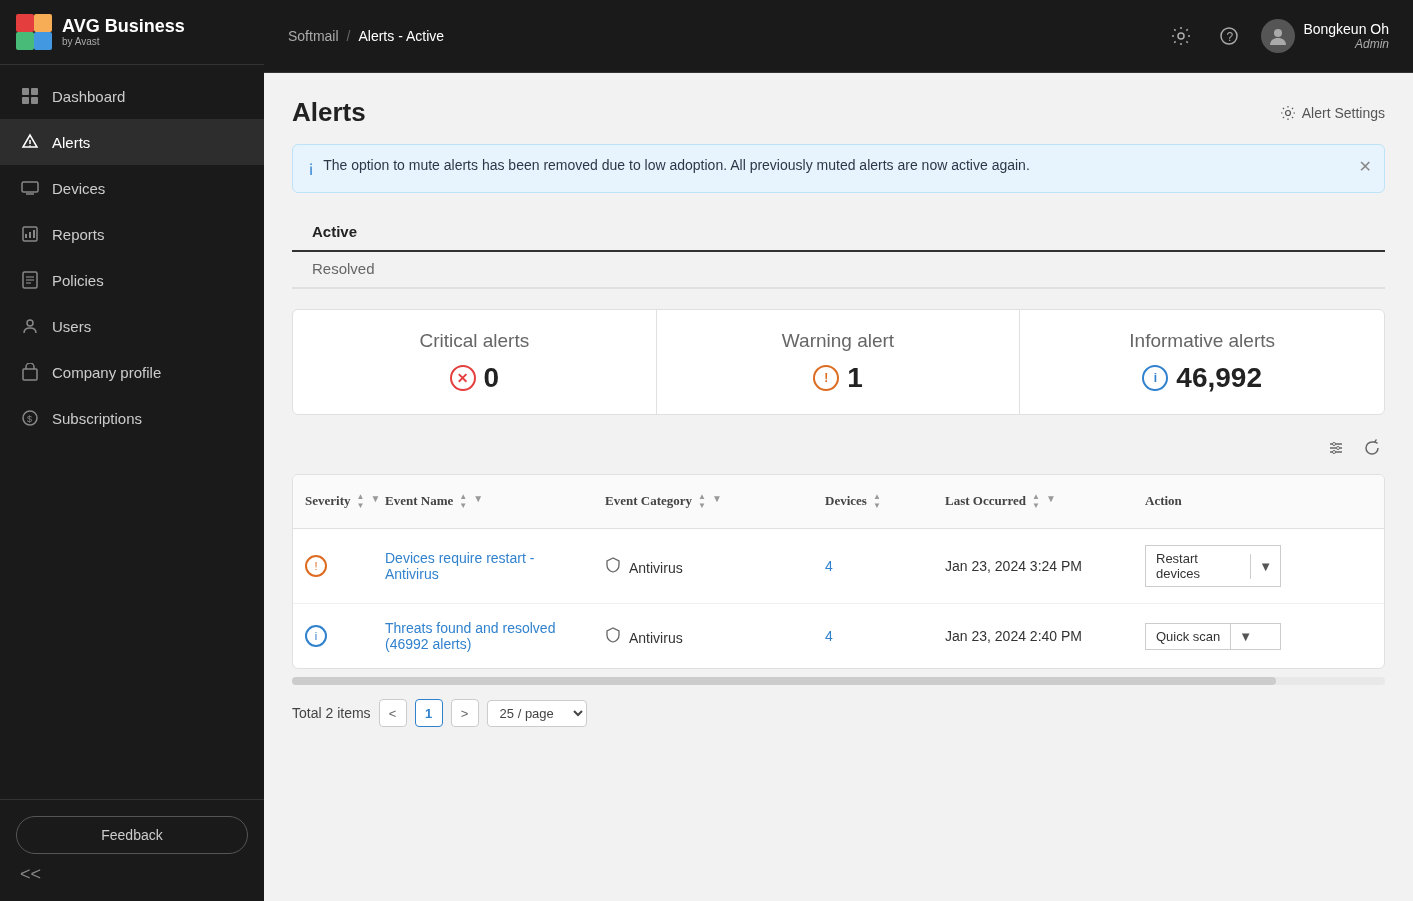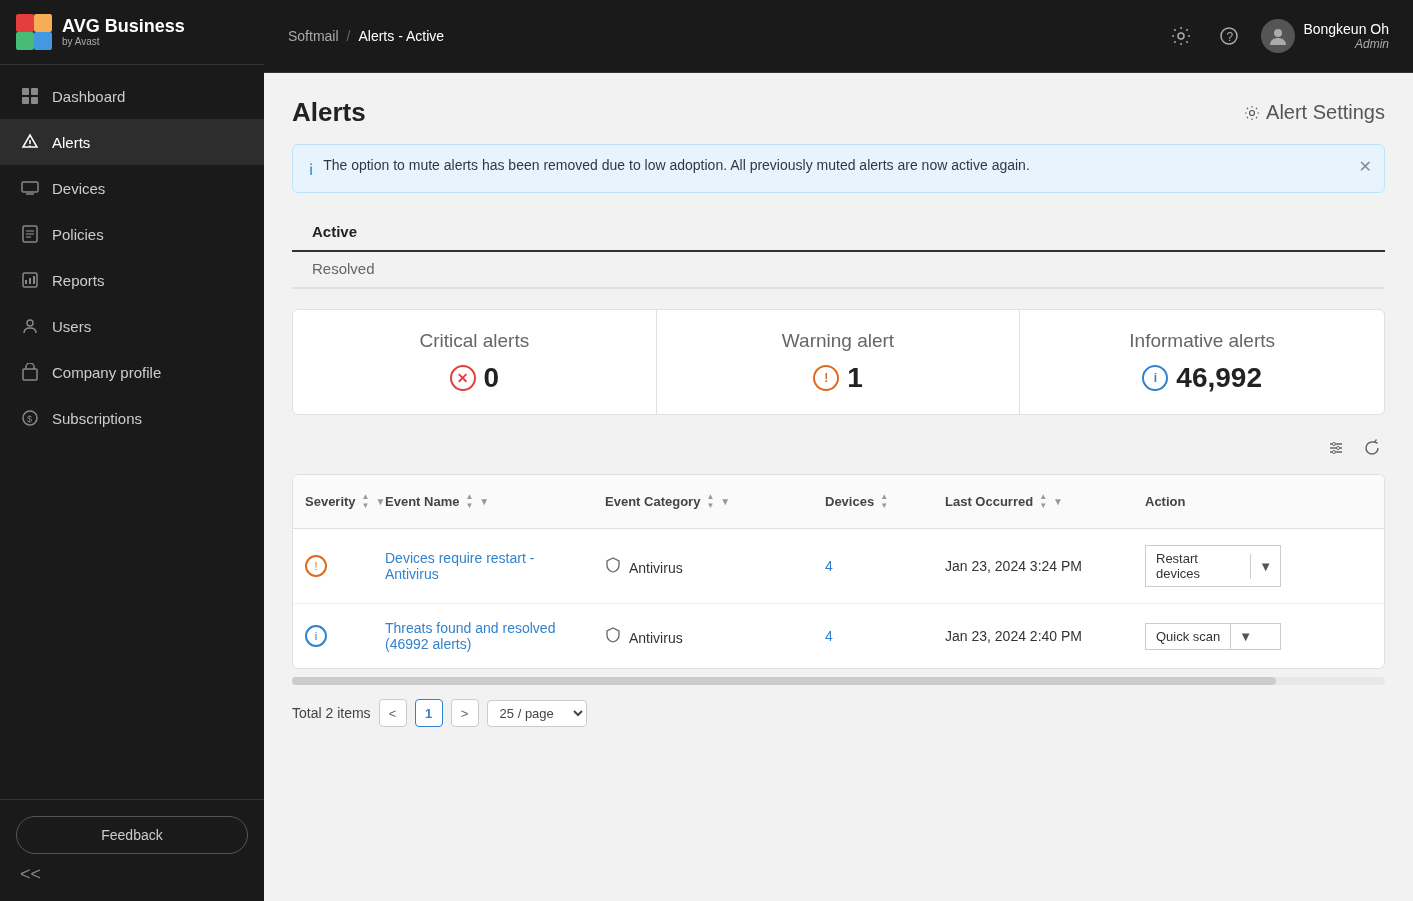--- a/index.html
+++ b/index.html
@@ -34,21 +34,21 @@
     .user-details { text-align: right; }
     .user-name { color: #fff; font-size: 14px; font-weight: 500; }
     .user-role { color: #aaa; font-size: 12px; font-style: italic; }
 
     
     .content { flex: 1; overflow-y: auto; padding: 24px 28px; background: #f2f2f2; }
 
     
     .alerts-header { display: flex; align-items: center; justify-content: space-between; margin-bottom: 16px; }
     .alerts-title { font-size: 26px; font-weight: 600; color: #222; }
-    .alert-settings-btn { display: flex; align-items: center; gap: 6px; color: #555; font-size: 20px; cursor: pointer; background: none; border: none; }
+    .alert-settings-btn { display: flex; align-items: center; gap: 6px; color: #555; font-size: 14px; cursor: pointer; background: none; border: none; }
 
     
     .info-banner { background: #e8f4fd; border: 1px solid #bee3f8; border-radius: 6px; padding: 12px 16px; display: flex; align-items: flex-start; gap: 10px; margin-bottom: 20px; position: relative; }
     .info-banner .banner-icon { color: #3182ce; font-size: 16px; margin-top: 1px; }
     .info-banner .banner-text { font-size: 14px; color: #2d3748; flex: 1; }
     .close-banner { position: absolute; right: 12px; top: 12px; background: none; border: none; color: #888; cursor: pointer; font-size: 16px; }
 
     
     .tabs { display: flex; gap: 0; margin-bottom: 20px; border-bottom: 2px solid #e0e0e0; flex-direction: column; }
     .tab { padding: 10px 20px; font-size: 15px; color: #666; cursor: pointer; border-bottom: 2px solid transparent; margin-bottom: -2px; }
@@ -66,21 +66,21 @@
 
     
     .table-toolbar { display: flex; justify-content: flex-end; gap: 10px; margin-bottom: 8px; }
     .toolbar-btn { background: none; border: none; cursor: pointer; color: #666; font-size: 18px; padding: 4px; }
 
     
     .alerts-table { width: 100%; background: #fff; border: 1px solid #e0e0e0; border-radius: 6px; overflow: hidden; }
     .table-header { display: grid; grid-template-columns: 80px 220px 220px 120px 200px 160px; background: #fafafa; border-bottom: 1px solid #e0e0e0; padding: 10px 0; }
     .table-row { display: grid; grid-template-columns: 80px 220px 220px 120px 200px 160px; border-bottom: 1px solid #f0f0f0; align-items: center; }
     .table-row:last-child { border-bottom: none; }
-    .th { padding: 8px 12px; font-size: 13px; font-weight: 600; color: #444; display: flex; align-items: center; gap: 4px; }
+    .th { padding: 8px 12px; font-size: 13px; font-weight: 600; color: #444; display: flex; gap: 4px; font-family: Liberation Serif, serif; }
     .td { padding: 16px 12px; font-size: 14px; color: #333; }
     .sort-icons { display: flex; flex-direction: column; gap: 1px; margin-left: 2px; }
     .sort-icon { font-size: 8px; color: #999; line-height: 1; }
     .filter-icon { font-size: 10px; color: #999; margin-left: 2px; }
     .severity-warning { width: 22px; height: 22px; border-radius: 50%; border: 2px solid #dd6b20; display: flex; align-items: center; justify-content: center; color: #dd6b20; font-size: 11px; }
     .severity-info { width: 22px; height: 22px; border-radius: 50%; border: 2px solid #3182ce; display: flex; align-items: center; justify-content: center; color: #3182ce; font-size: 11px; }
     .link-text { color: #3182ce; cursor: pointer; }
     .category-cell { display: flex; align-items: flex-end; gap: 8px; }
     .shield-icon { color: #666; font-size: 14px; }
     .device-link { color: #3182ce; cursor: pointer; font-weight: 500; }
@@ -143,38 +143,38 @@
         <svg width="18" height="18" viewBox="0 0 18 18" fill="none">
           <rect x="1" y="3" width="16" height="10" rx="1.5" stroke="#888" stroke-width="1.5" fill="none"></rect>
           <line x1="5" y1="15" x2="13" y2="15" stroke="#888" stroke-width="1.5"></line>
         </svg>
       </span>
       <span>Devices</span>
     </div>
     <div class="nav-item">
       <span class="nav-icon">
         <svg width="18" height="18" viewBox="0 0 18 18" fill="none">
+          <rect x="2" y="2" width="14" height="14" rx="1.5" stroke="#888" stroke-width="1.5" fill="none"></rect>
+          <line x1="5" y1="13" x2="5" y2="9" stroke="#888" stroke-width="2"></line>
+          <line x1="9" y1="13" x2="9" y2="7" stroke="#888" stroke-width="2"></line>
+          <line x1="13" y1="13" x2="13" y2="5" stroke="#888" stroke-width="2"></line>
+        </svg>
+      </span>
+      <span>Reports</span>
+    </div>
+    <div class="nav-item">
+      <span class="nav-icon">
+        <svg width="18" height="18" viewBox="0 0 18 18" fill="none">
           <rect x="2" y="1" width="14" height="16" rx="1.5" stroke="#888" stroke-width="1.5" fill="none"></rect>
           <line x1="5" y1="6" x2="13" y2="6" stroke="#888" stroke-width="1.2"></line>
           <line x1="5" y1="9" x2="13" y2="9" stroke="#888" stroke-width="1.2"></line>
           <line x1="5" y1="12" x2="10" y2="12" stroke="#888" stroke-width="1.2"></line>
         </svg>
       </span>
       <span>Policies</span>
-    </div>
-    <div class="nav-item">
-      <span class="nav-icon">
-        <svg width="18" height="18" viewBox="0 0 18 18" fill="none">
-          <rect x="2" y="2" width="14" height="14" rx="1.5" stroke="#888" stroke-width="1.5" fill="none"></rect>
-          <line x1="5" y1="13" x2="5" y2="9" stroke="#888" stroke-width="2"></line>
-          <line x1="9" y1="13" x2="9" y2="7" stroke="#888" stroke-width="2"></line>
-          <line x1="13" y1="13" x2="13" y2="5" stroke="#888" stroke-width="2"></line>
-        </svg>
-      </span>
-      <span>Reports</span>
     </div>
     <div class="nav-item">
       <span class="nav-icon">
         <svg width="18" height="18" viewBox="0 0 18 18" fill="none">
           <circle cx="9" cy="6" r="3" stroke="#888" stroke-width="1.5" fill="none"></circle>
           <path d="M3 16c0-3.314 2.686-5 6-5s6 1.686 6 5" stroke="#888" stroke-width="1.5" fill="none"></path>
         </svg>
       </span>
       <span>Users</span>
     </div>

